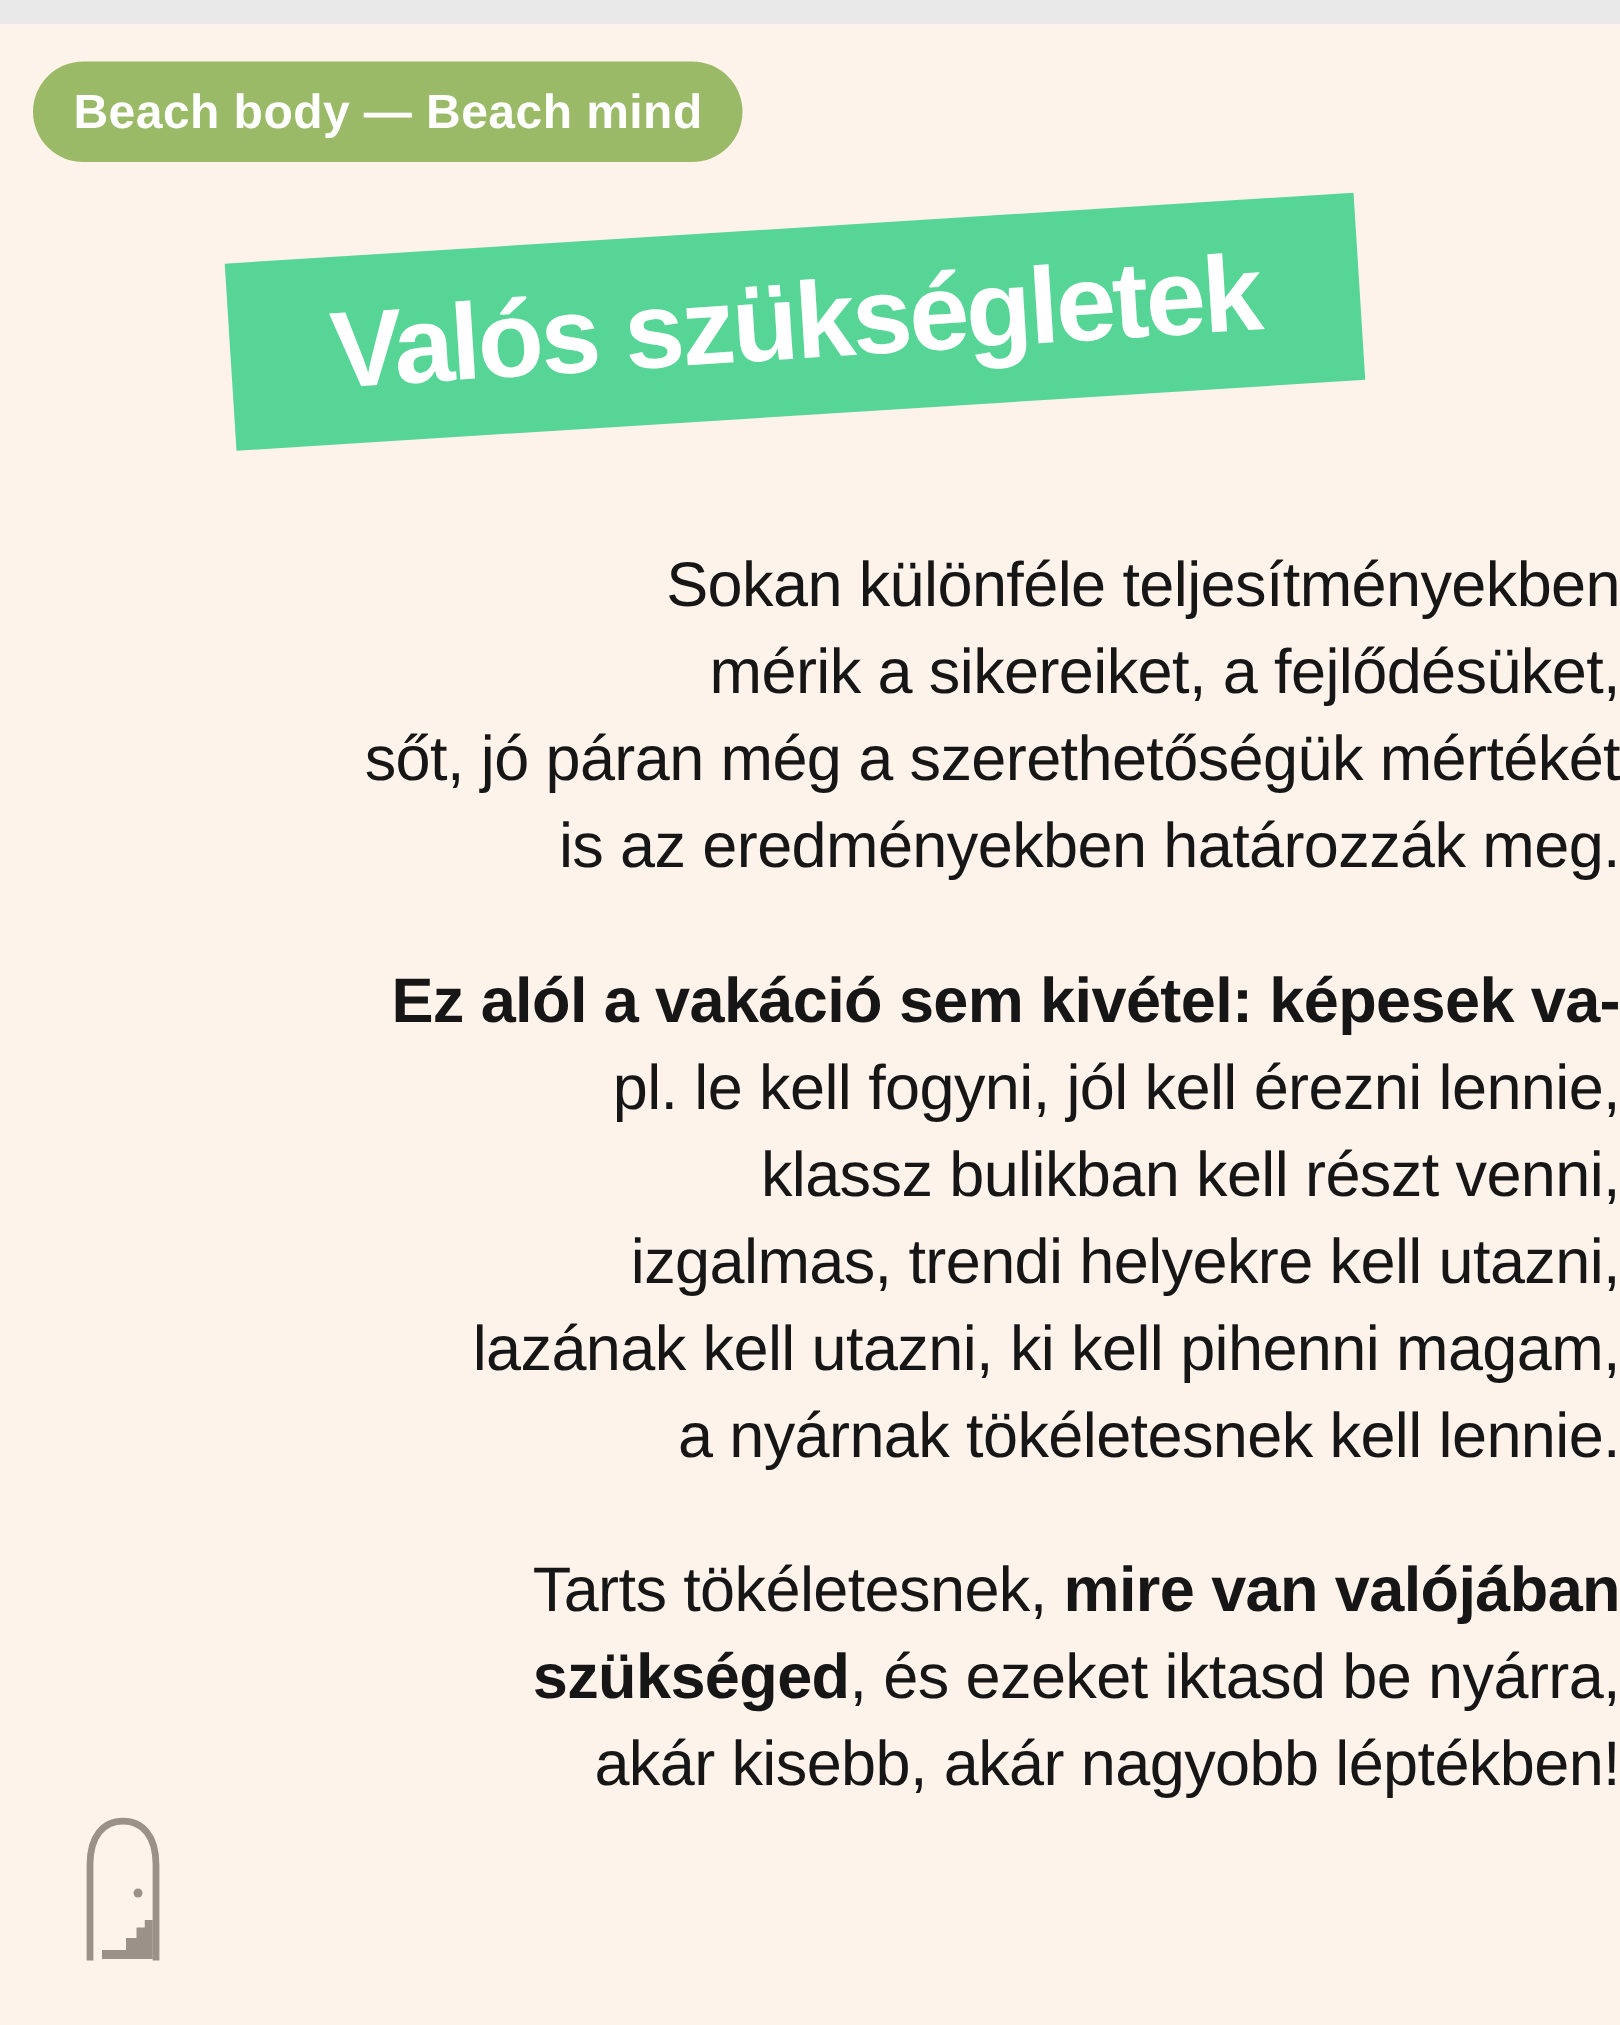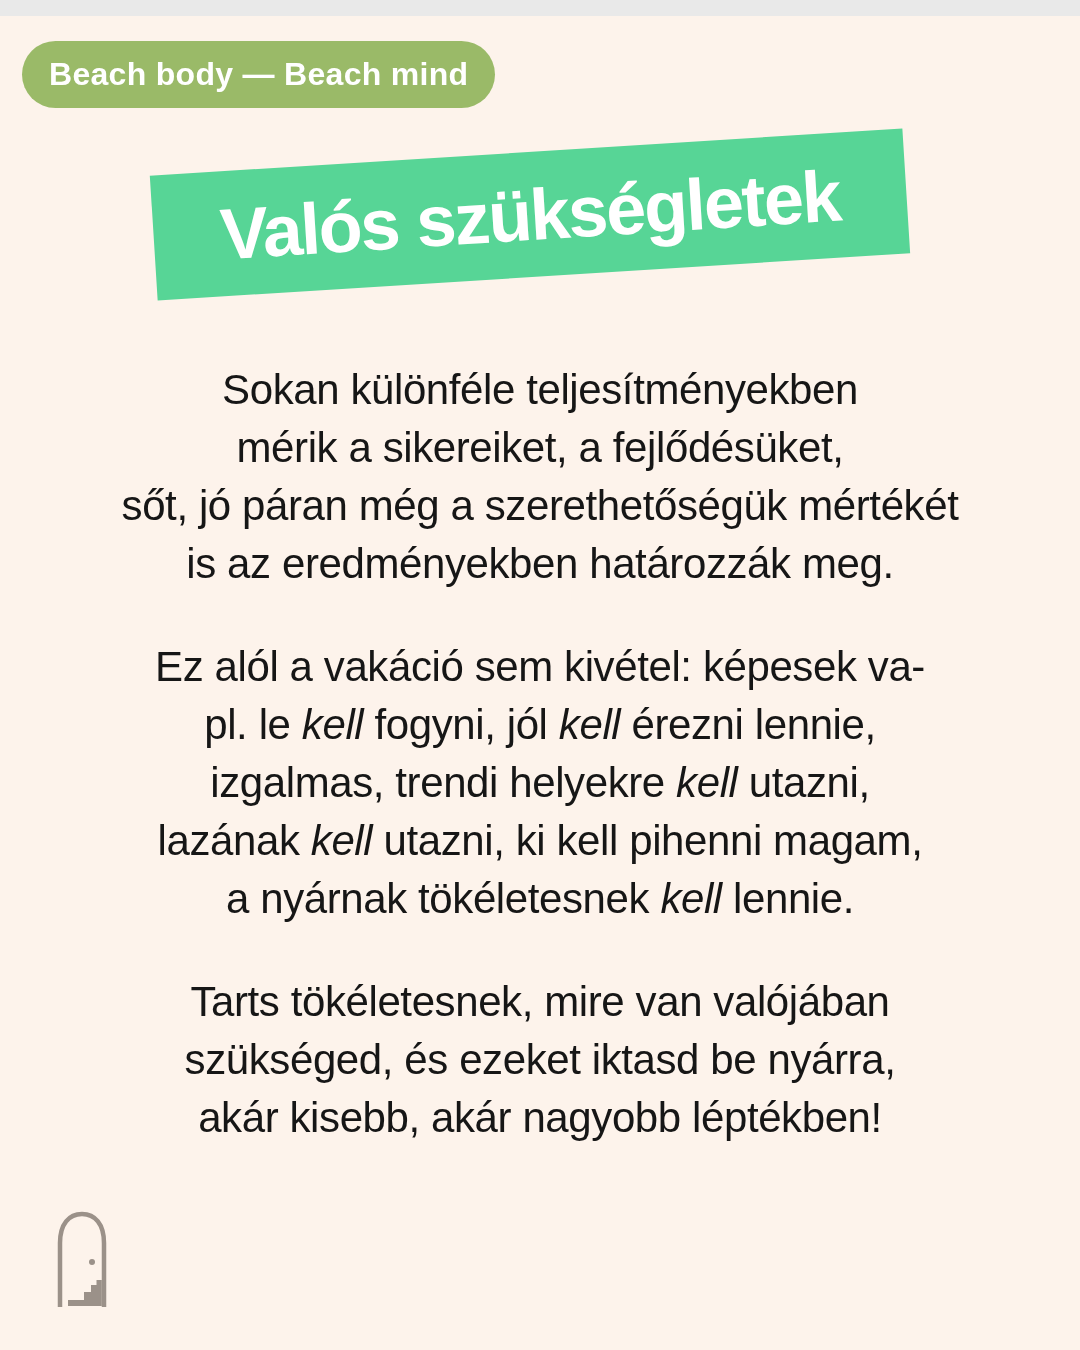--- a/index.html
+++ b/index.html
@@ -37,28 +37,28 @@
   }
   .banner .title{
     color:var(--white,#fff);
     font-size:72px;font-weight:700;
     letter-spacing:-2px;
     white-space:nowrap;
   }
   
   .bodytext{
     position:absolute;left:0;top:345px;width:1080px;
-    text-align:center;
+    text-align:right;
     font-size:42px;line-height:58px;
     letter-spacing:-.4px;
   }
   .para{margin:0 0 45px 0;}
   .line{display:block;white-space:nowrap;}
-  .b{font-weight:400;}
-  .i{font-style:italic;}
+  .b{font-weight:700;}
+  .i{}
   
   .door{
     position:absolute;left:56px;top:1194px;
     width:52px;height:100px;
     color:var(--icon_gray,#9b9189);
   }
 </style>
 </head>
 <body>
 
@@ -77,20 +77,21 @@
     <p class="para">
       <span class="line"><span>Sokan különféle teljesítményekben</span></span>
       <span class="line"><span>mérik a sikereiket, a fejlődésüket,</span></span>
       <span class="line"><span>sőt, jó páran még a szerethetőségük mértékét</span></span>
       <span class="line"><span>is az eredményekben határozzák meg.</span></span>
     </p>
 
     <p class="para">
       <span class="line"><span class="b">Ez alól a vakáció sem kivétel: képesek va-</span></span>
       <span class="line"><span>pl. le </span><span class="i">kell</span><span> fogyni, jól </span><span class="i">kell</span><span> érezni lennie,</span></span>
+      <span class="line"><span>klassz bulikban </span><span class="i">kell</span><span> részt venni,</span></span>
       <span class="line"><span>izgalmas, trendi helyekre </span><span class="i">kell</span><span> utazni,</span></span>
       <span class="line"><span>lazának </span><span class="i">kell</span><span> utazni, ki kell pihenni magam,</span></span>
       <span class="line"><span>a nyárnak tökéletesnek </span><span class="i">kell</span><span> lennie.</span></span>
     </p>
 
     <p class="para">
       <span class="line"><span>Tarts tökéletesnek, </span><span class="b">mire van valójában</span></span>
       <span class="line"><span class="b">szükséged</span><span>, és ezeket iktasd be nyárra,</span></span>
       <span class="line"><span>akár kisebb, akár nagyobb léptékben!</span></span>
     </p>

